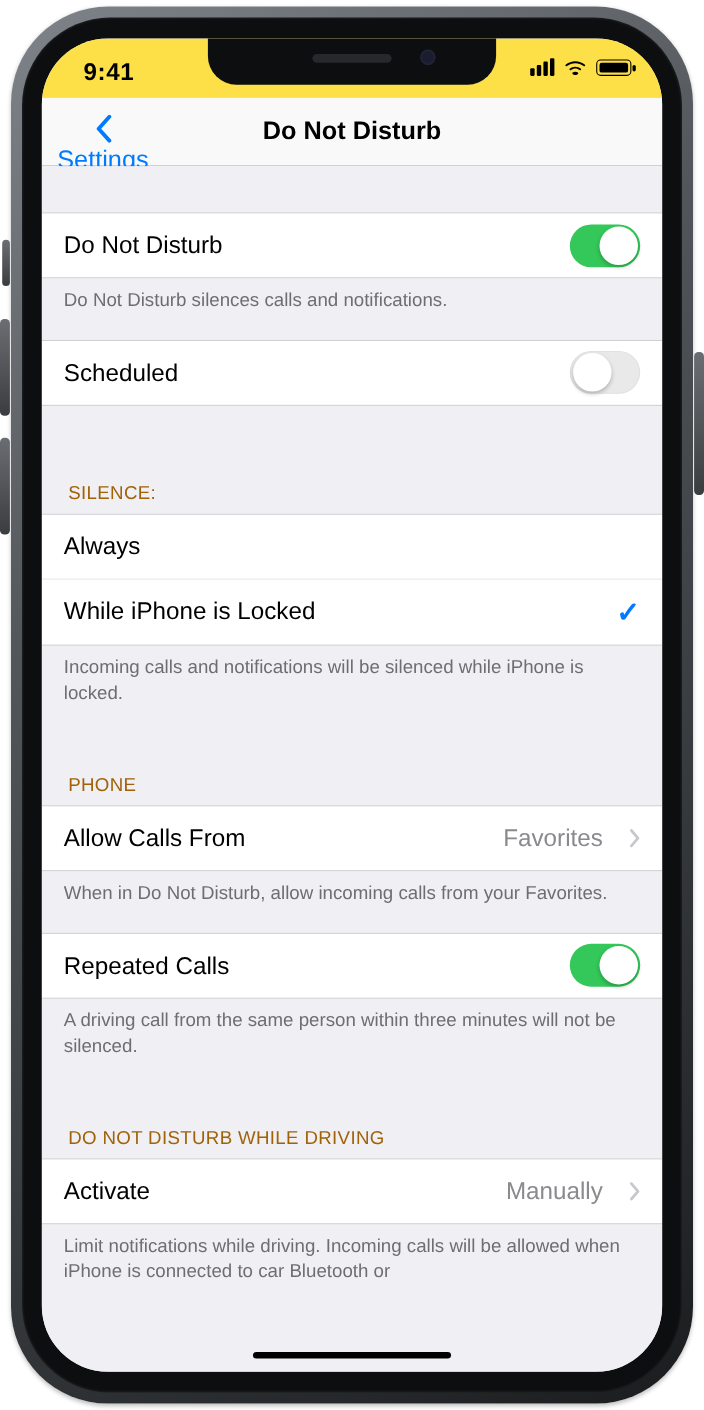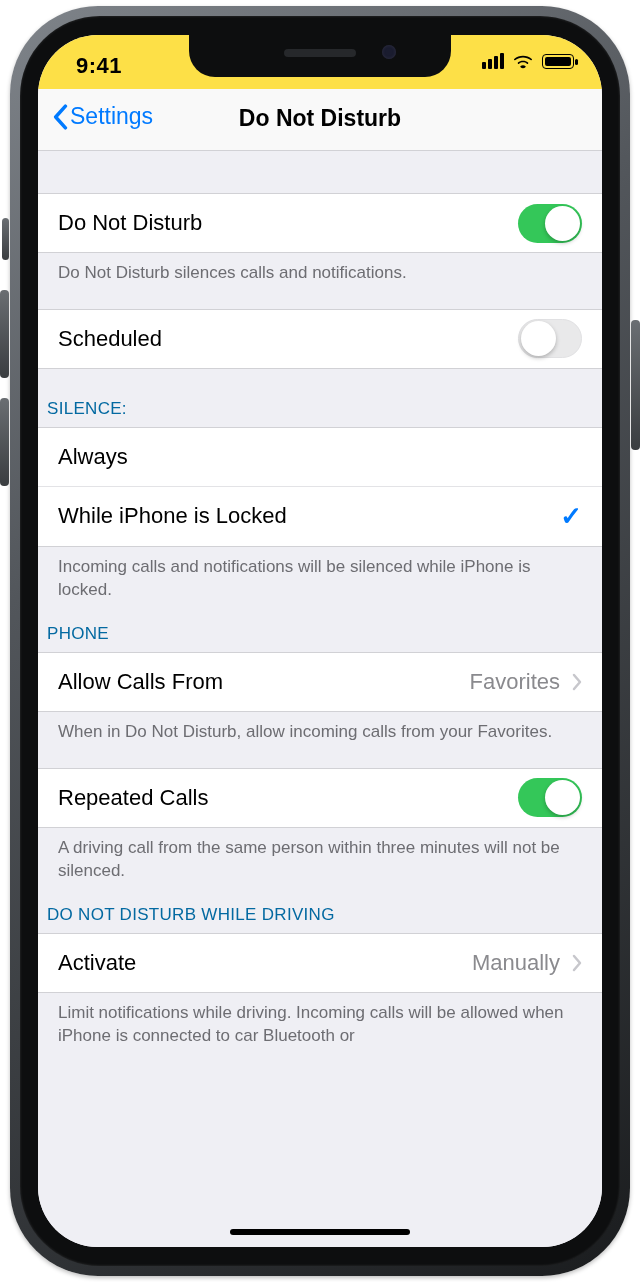--- a/index.html
+++ b/index.html
@@ -46,36 +46,36 @@
   .sig-bars { display:flex; align-items:flex-end; gap:2px;}
   .sig-bars span{ width:4px; background:#000; border-radius:1px;}
   .sig-bars span:nth-child(1){height:7px;} .sig-bars span:nth-child(2){height:10px;}
   .sig-bars span:nth-child(3){height:13px;} .sig-bars span:nth-child(4){height:16px;}
   .batt { position:relative; width:32px; height:15px; border:1.8px solid #000; border-radius:4px;}
   .batt::after{content:""; position:absolute; right:-5px; top:4px; width:3px; height:6px; background:#000; border-radius:1.5px;}
   .batt .fill{position:absolute; left:2px; top:2px; bottom:2px; right:2px; background:#000; border-radius:2px;}
 
   
   .navbar { position:relative; height:62px; width:100%; background:#f9f9f9; border-bottom:1px solid #d1d1d5;}
-  .navbar .back { position:absolute; left:14px; top:14px; display:flex; align-items:center; gap:2px; color:#007aff; font-size:23px;}
+  .navbar .back { position:absolute; left:14px; top:14px; display:flex; align-items:center; gap:2px; color:#007aff; font-size:23px;flex-direction:column;}
   .navbar .back svg{margin-top:1px;}
   .navbar .title { position:absolute; left:0; right:0; top:16px; text-align:center; font-size:23px; font-weight:600; color:#000;}
 
   
   .content { position:absolute; left:0; right:0; top:116px; bottom:0; overflow:hidden; background:#efeff4;}
   .spacer-top { height:42px; }
 
   .cell { background:#fff; padding:0 20px; min-height:60px; display:flex; align-items:center; justify-content:space-between; }
   .sep-top { border-top:1px solid #d1d1d5; }
   .sep-btm { border-bottom:1px solid #d1d1d5; }
   .sep-inner { border-bottom:1px solid #e3e3e6; }
   .cell-label { font-size:22px; color:#000; }
-  .cell-value { font-size:22px; color:#8a8a8e; display:flex; align-items:center; gap:12px; }
+  .cell-value { font-size:22px; color:#8a8a8e; display:flex; align-items:center; gap:24px; }
   .footer-text { padding:9px 15px 0 20px; font-size:17px; color:#6d6d72; line-height:1.35; }
-  .header-text { padding:30px 20px 8px 9px; font-size:17px; color:#0369a1; letter-spacing:.3px; }
+  .header-text { padding:30px 20px 8px 24px; font-size:17px; color:#a16207; letter-spacing:.3px;margin-top:40px; }
   .header-text.tight { padding-top:22px; }
 
   
   .switch { position:relative; width:64px; height:39px; border-radius:20px; }
   .switch.on  { background:#34c759; }
   .switch.off { background:#e9e9ea; border:1px solid #e1e1e3; }
   .switch .knob { position:absolute; top:2px; width:35px; height:35px; border-radius:50%; background:#fff; box-shadow:0 2px 4px rgba(0,0,0,.25);}
   .switch.on  .knob { right:2px; }
   .switch.off .knob { left:2px; top:1px; }
 

